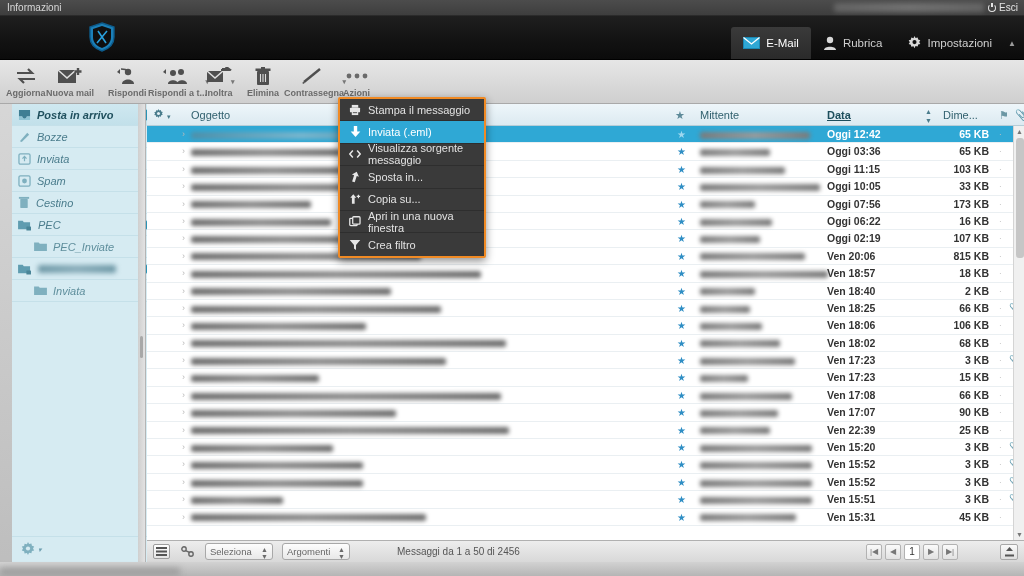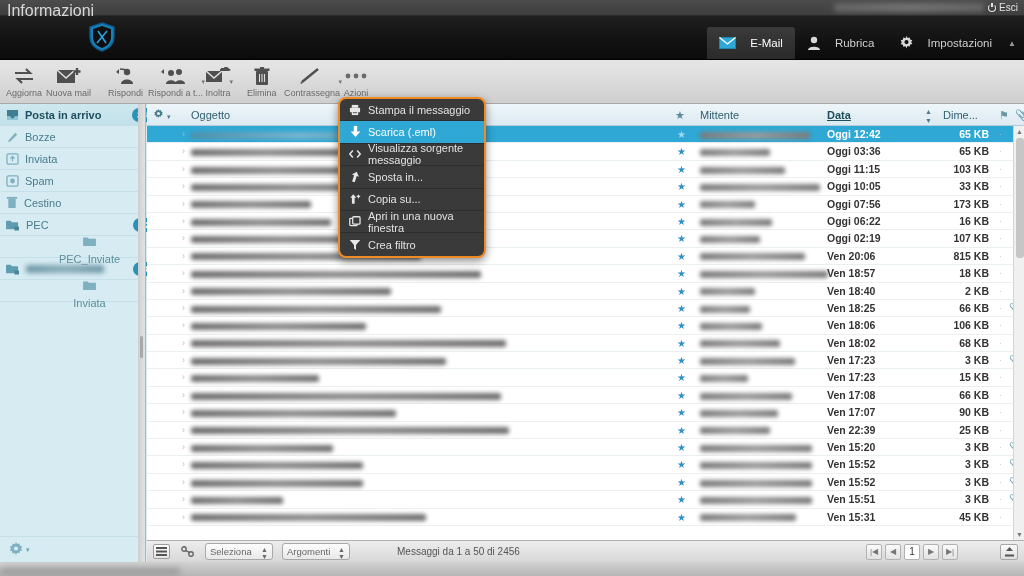--- a/index.html
+++ b/index.html
@@ -10,52 +10,52 @@
     background: #c8c8c8;
     -webkit-font-smoothing: antialiased;
   }
   #app { position:relative; width:1024px; height:576px; overflow:hidden;
          background:linear-gradient(#dcdcdc,#bdbdbd); }
 
   
   .os-bar { position:absolute; left:0; top:0; width:1024px; height:16px;
             background:linear-gradient(#4c4c4c,#3e3e3e);
             border-bottom:1px solid #2b2b2b; }
-  .os-title { position:absolute; left:7px; top:2px; color:#d8d8d8; font-size:16px; }
+  .os-title { position:absolute; left:7px; top:2px; color:#d8d8d8; font-size:10px; }
   .os-user { position:absolute; right:40px; top:3px; width:150px; height:9px;
              background:linear-gradient(90deg,#6a6a6a,#7a7a7a,#6a6a6a);
              filter:blur(2.6px); border-radius:2px; opacity:.85; }
   .os-logout { position:absolute; right:6px; top:2px; color:#e4e4e4; font-size:10px;
                display:flex; align-items:center; gap:3px; }
   .pwr { display:inline-block; width:8px; height:8px; border:1.4px solid #e4e4e4;
          border-radius:50%; border-top-color:transparent; position:relative; }
   .pwr:after { content:""; position:absolute; left:2.3px; top:-2px; width:1.4px; height:4px;
                background:#e4e4e4; }
 
   
   .hdr { position:absolute; left:0; top:16px; width:1024px; height:44px;
          background:linear-gradient(#1f1f1f,#121212 60%,#0b0b0b);
          border-bottom:1px solid #000; }
   .logo { position:absolute; left:8px; top:6px; display:flex; align-items:flex-end; gap:14px;flex-direction:column; }
   .logo-shield { width:28px; height:30px; position:relative; }
   .logo-txt { font-size:24px; font-weight:bold; letter-spacing:-.5px; line-height:30px; }
   .l-salva { color:#f08a24; } .l-pec { color:#27a8e0; }
 
   .tabs { position:absolute; right:4px; top:11px; display:flex; align-items:stretch; height:33px; }
-  .tab { display:flex; align-items:center; gap:14px; padding:16px 12px; height:23px;
+  .tab { display:flex; align-items:center; gap:6px; padding:16px 12px; height:23px;
          color:#cfcfcf; font-size:11.5px; }
   .tab.active { background:linear-gradient(#3a3a3a,#2a2a2a); color:#ffffff;
                 border-top-left-radius:3px; border-top-right-radius:3px; }
   .tab.active .tab-label { color:#fff; }
   .tab-caret { color:#9a9a9a; font-size:8px; padding:0 4px; align-self:center; }
 
   
   .toolbar { position:absolute; left:0; top:60px; width:1024px; height:44px;
              background:linear-gradient(#e6e6e6,#cfcfcf);
-             border-bottom:1px solid #a9a9a9; }
+             border-bottom:1px solid #a9a9a9;font-weight:bold; }
   .tb-btn { position:absolute; top:2px; height:40px; display:flex; flex-direction:column;
             align-items:center; justify-content:flex-start; color:#6b6b6b; font-size:9px;
             padding-top:3px; }
   .tb-ic { height:22px; display:flex; align-items:center; justify-content:center;
            color:#4f4f4f; }
   .tb-lbl { margin-top:1px; white-space:nowrap; }
   .tb-caret { position:absolute; right:-2px; top:16px; font-size:7px; color:#777; }
 
   .search-wrap { position:absolute; right:10px; top:70px; display:flex; gap:6px;
                  align-items:center; }
@@ -64,26 +64,26 @@
              display:flex; align-items:center; padding:0 4px; position:relative; }
   .sel-stp { position:absolute; right:4px; top:3px; font-size:7px; color:#6a6a6a;
              line-height:7px; text-align:center; }
   .srch-box { width:250px; height:20px; border:1px solid #a8a8a8; border-radius:3px;
               background:#fff; display:flex; align-items:center; padding:0 5px;
               position:relative; }
   .srch-x { position:absolute; right:6px; top:4px; width:11px; height:11px; border-radius:50%;
             background:#c9c9c9; color:#fff; font-size:9px; line-height:11px; text-align:center; }
 
   
-  .sidebar { position:absolute; left:0; top:104px; width:164px; bottom:14px;
-             background:#d6ebf2; border-right:1px solid #b9cfd6; }
+  .sidebar { position:absolute; left:12px; top:104px; width:164px; bottom:14px;
+             background:#d6ebf2; border-right:1px solid #b9cfd6;font-style:italic; }
   .folder { height:22px; display:flex; align-items:center; gap:6px; padding:0 6px;
             border-bottom:1px solid #c5e0e9; color:#4a7c8c; font-size:11px; position:relative; }
   .folder.sel { background:linear-gradient(#cfe8f0,#c2e0ea); color:#20505e; font-weight:bold; }
-  .folder.sub { padding-left:22px; color:#5e8e9c;flex-direction:column; }
+  .folder.sub { padding-left:22px; color:#5e8e9c; }
   .badge { position:absolute; right:6px; top:4px; min-width:24px; height:14px; padding:0 5px;
            border-radius:7px; background:#2a93b5; color:#fff; font-size:9px; font-weight:bold;
            line-height:14px; text-align:center; }
   .fl-blur { width:78px; height:8px; border-radius:2px; filter:blur(2.4px);
              background:linear-gradient(90deg,#6e98a6,#87abb8,#6e98a6); }
   .sb-foot { position:absolute; left:0; bottom:0; width:138px; height:26px;
              background:#d6ebf2; border-top:1px solid #c5e0e9; display:flex;
              align-items:center; padding-left:8px; gap:2px; }
 
   .splitter { position:absolute; left:138px; top:104px; width:8px; bottom:14px;
@@ -144,21 +144,21 @@
   .pg { width:16px; height:16px; border:1px solid #b2b2b2; border-radius:2px;
         background:linear-gradient(#fafafa,#e2e2e2); font-size:8px; color:#777;
         display:flex; align-items:center; justify-content:center; }
   .pg.cur { background:#fff; color:#333; font-size:10px; }
   .up-btn { position:absolute; right:6px; width:18px; height:16px; border:1px solid #a8a8a8;
             border-radius:2px; background:linear-gradient(#fafafa,#dedede);
             display:flex; align-items:center; justify-content:center; font-size:8px; color:#555; }
 
   
   .menu { position:absolute; left:338px; top:97px; width:148px;
-          background:#3a3a3a; border:2px solid #f08a24; border-radius:8px;
+          background:#3a3a3a; border:2px solid #f08a24; border-radius:2px;
           box-shadow:0 3px 8px rgba(0,0,0,.45); z-index:40; }
   .mi { height:22.4px; display:flex; align-items:center; gap:7px; padding:0 9px;
         color:#e2e2e2; font-size:11px; border-bottom:1px solid #2e2e2e; }
   .mi:last-child { border-bottom:none; }
   .mi.act { background:#2fa8d5; color:#fff; }
   .mi-ic { width:12px; display:flex; justify-content:center; color:#e6e6e6; font-size:11px; }
 
   
   .os-foot { position:absolute; left:0; bottom:0; width:1024px; height:14px;
              background:linear-gradient(#d2d2d2,#b5b5b5); }
@@ -721,21 +721,21 @@
         </span>
         <span>Stampa il messaggio</span>
       </div>
       <div class="mi act">
         <span class="mi-ic">
           <svg width="11" height="12" viewBox="0 0 11 12">
             <rect x="3.8" y="0" width="3.4" height="6" fill="#fff"></rect>
             <path d="M0.7 5.5 L5.5 11 L10.3 5.5 Z" fill="#fff"></path>
           </svg>
         </span>
-        <span>Scarica (.eml)</span>
+        <span>Inviata (.eml)</span>
       </div>
       <div class="mi">
         <span class="mi-ic">
           <svg width="13" height="10" viewBox="0 0 14 10">
             <path d="M4.5 1 L1 5 L4.5 9 M9.5 1 L13 5 L9.5 9" fill="none" stroke="#e6e6e6" stroke-width="1.7"></path>
           </svg>
         </span>
         <span>Visualizza sorgente messaggio</span>
       </div>
       <div class="mi">

